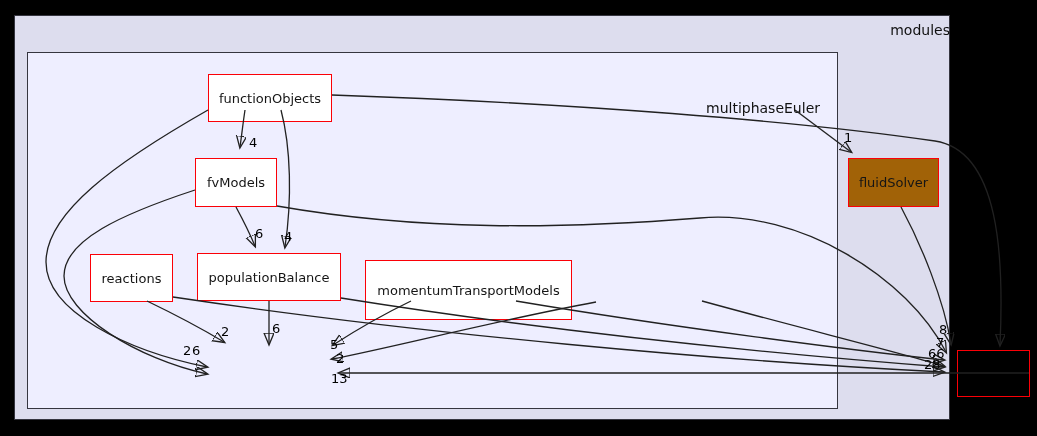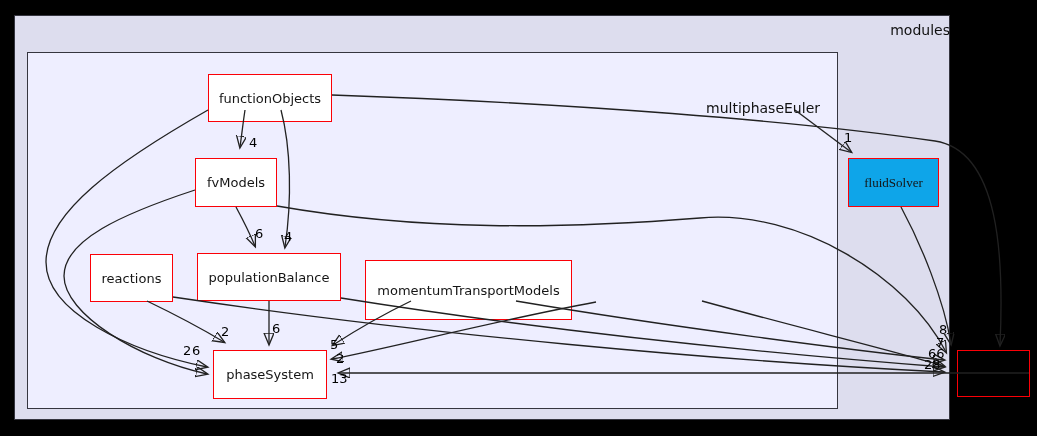--- a/index.html
+++ b/index.html
@@ -30,21 +30,21 @@
     box-sizing:border-box;
     background:#ffffff;
     border:1.5px solid #fb0007;
     display:flex;
     align-items:center;
     justify-content:center;
     font-size:13px;
     color:#151515;
     white-space:nowrap;
   }
-  .node-outerbg{ background:#0ea5e9;font-family:Liberation Serif, serif; }
+  .node-outerbg{ background:#a16207; }
   .node-black{ background:#000000; }
   svg.edges{
     position:absolute; left:0; top:0;
     pointer-events:none;
   }
   svg.edges path{ fill:none; stroke:#212121; stroke-width:1.3px; }
   .edge-label{
     position:absolute;
     font-size:13px;
     color:#000;
@@ -72,23 +72,20 @@
     <span>fluidSolver</span>
   </div>
   <div class="node" style="left:90px;top:254px;width:83px;height:48px">
     <span>reactions</span>
   </div>
   <div class="node" style="left:197px;top:253px;width:144px;height:48px">
     <span>populationBalance</span>
   </div>
   <div class="node" style="left:365px;top:260px;width:207px;height:60px">
     <span>momentumTransportModels</span>
-  </div>
-  <div class="node" style="left:213px;top:350px;width:114px;height:49px">
-    <span>phaseSystem</span>
   </div>
   <div class="node node-black" style="left:957px;top:350px;width:73px;height:47px">
     <span></span>
   </div>
 
   <svg class="edges" width="1037" height="436" viewBox="0 0 1037 436">
     <defs>
       <marker id="arrow" markerUnits="userSpaceOnUse" markerWidth="14" markerHeight="12" refX="11" refY="5" orient="auto">
         <path d="M0,0 L12,5 L0,10 z" fill="#212121" stroke="none"></path>
       </marker>

